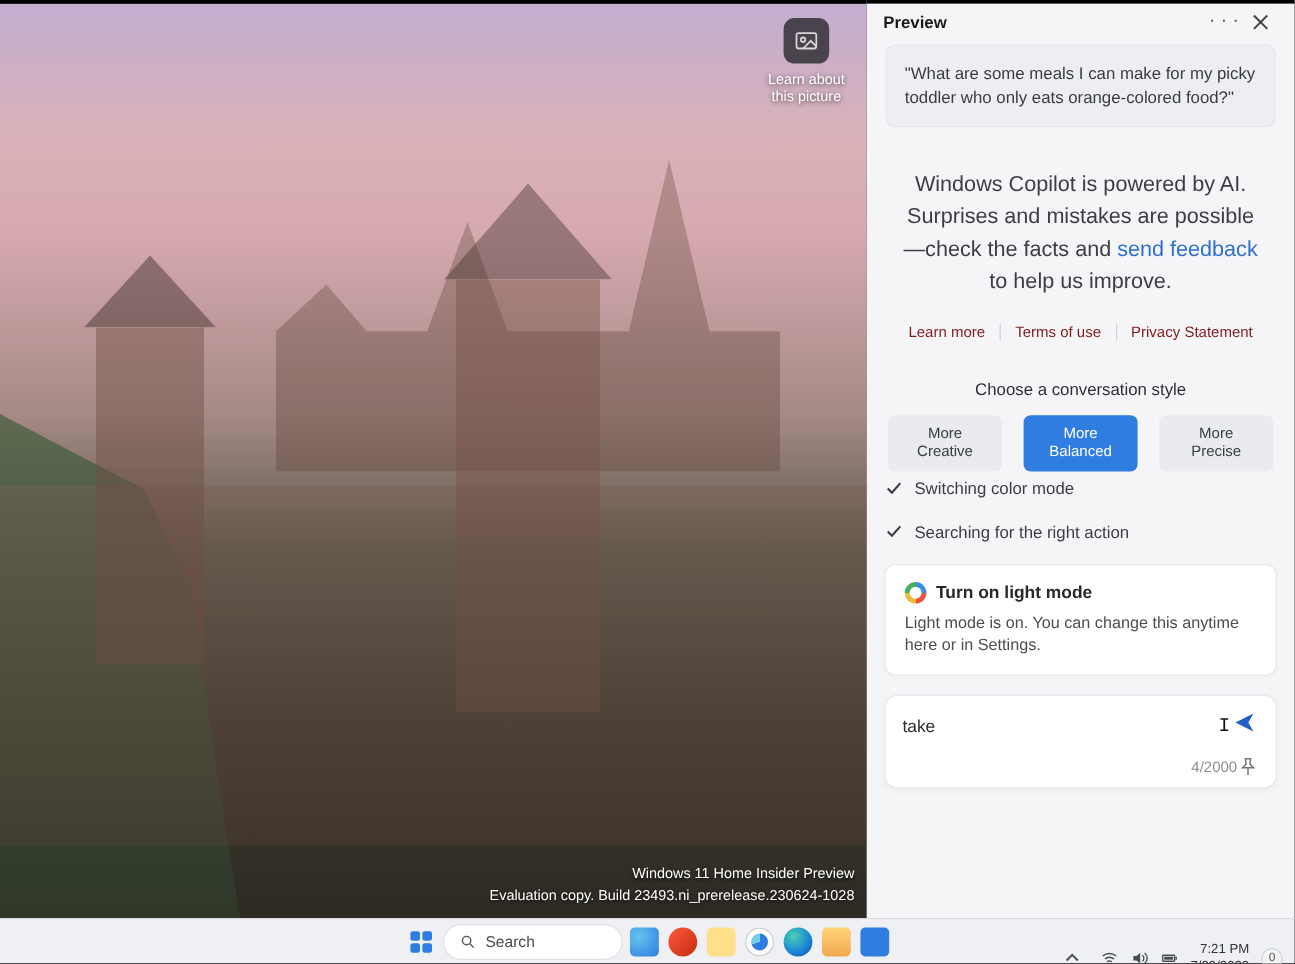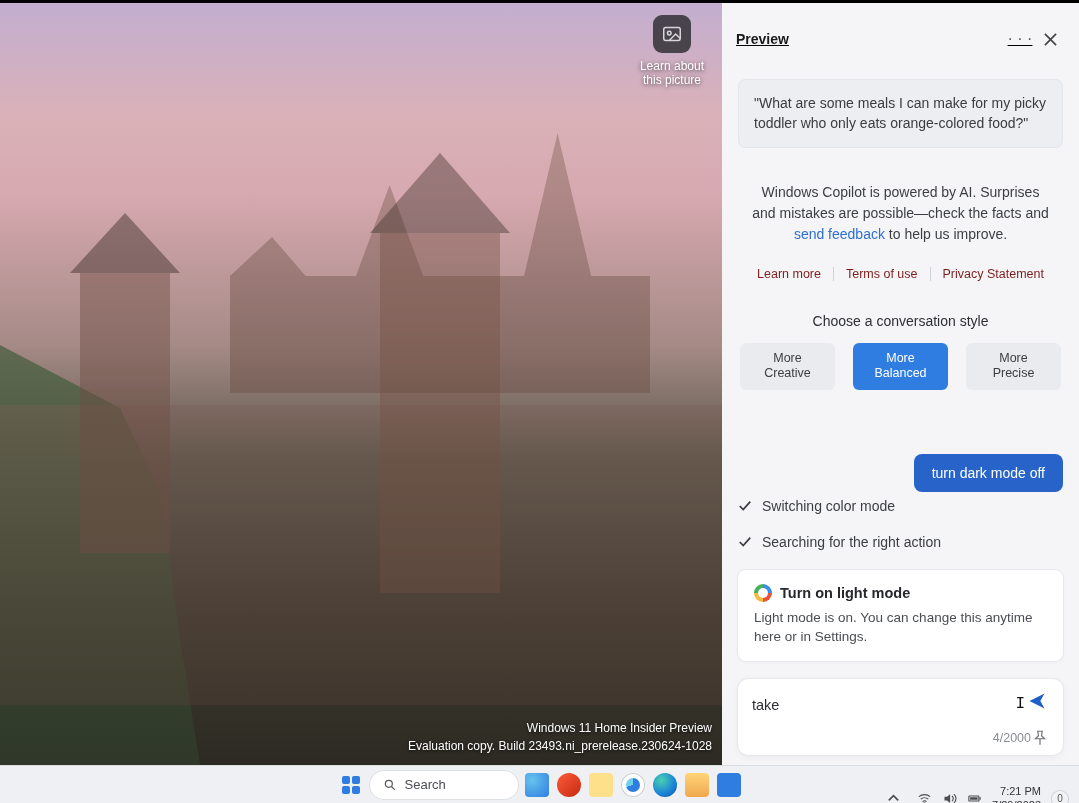--- a/index.html
+++ b/index.html
@@ -34,30 +34,30 @@
                  font-size:12px; text-shadow:0 1px 4px rgba(0,0,0,.7);}
   .learn-badge .ico { width:38px; height:38px; margin:0 auto 6px; border-radius:9px;
                       background: rgba(40,40,44,.8); display:flex; align-items:center; justify-content:center;}
   .learn-badge svg { width:22px; height:22px; stroke:#d8d8dc; fill:none; stroke-width:1.6;}
   .watermark { position:absolute; right:10px; bottom:10px; color:#fff; font-size:12px;
                text-align:right; text-shadow:0 1px 3px rgba(0,0,0,.7); line-height:1.45;}
 
   
   .pane { width:357px; background:#f5f5f7; display:flex; flex-direction:column;
           border-top:3px solid #000;}
-  .pane-head { display:flex; align-items:center; padding:21px 14px;text-decoration:underline;}
+  .pane-head { display:flex; align-items:center; padding:0 14px;}
   .pane-head h1 { font-size:14px; font-weight:600; color:#1a1a1a;}
   .spacer{flex:1;}
   .pane-head .dots, .pane-head .x { width:30px; height:30px; display:flex; align-items:center;
         justify-content:center; color:#555; border-radius:4px; cursor:pointer;}
   .pane-head .x svg{width:13px;height:13px;stroke:#444;stroke-width:1.8;}
   .pane-body { flex:1; overflow:hidden; padding: 4px 16px 0; display:flex; flex-direction:column;}
   .suggestion { background:#eceef1; border-radius:8px; padding:14px 16px; color:#3a3c40;
                 font-size:14px; line-height:1.45; box-shadow:0 0 0 1px #e4e6e9 inset;}
-  .disclaimer { margin:34px 10px 12px; font-size:14px; color:#3b3e42; text-align:center; line-height:1.5;}
+  .disclaimer { margin:34px 10px 12px; font-size:18px; color:#3b3e42; text-align:center; line-height:1.5;}
   .disclaimer a{ color:#2f6fd1; text-decoration:none;}
   .legalrow { display:flex; justify-content:center; gap:0; font-size:12.5px; margin-top:10px;}
   .legalrow a{ color:#7f1d1d; text-decoration:none; padding:0 12px;}
   .legalrow a + a { border-left:1px solid #cfd3d8; }
   .style-label{ text-align:center; font-size:14px; color:#2d2f33; margin:32px 0 14px;}
   .style-tiles{ display:flex; gap:18px; padding:0 2px;}
   .tile{ flex:1; background:#e9ebee; border-radius:6px; text-align:center; font-size:12.5px;
          line-height:1.25; padding:8px 4px; color:#3a3d41; cursor:pointer;}
   .tile.active{ background:#2f7de0; color:#fff;}
   .userbubble{ align-self:flex-end; margin-top:64px; background:#2763c8; color:#fff;
@@ -167,21 +167,20 @@
         <div class="tile active">
           <div>More</div>
             <div>Balanced</div>
         </div>
         <div class="tile">
           <div>More</div>
             <div>Precise</div>
         </div>
       </div>
 
-      <div class="userbubble">turn dark mode off</div>
 
       <div class="actionrow" style="margin-top:6px">
         <svg viewBox="0 0 16 16">
             <path d="M2 8l4 4 8-9"></path>
           </svg>
         <span>Switching color mode</span>
       </div>
       <div class="actionrow">
         <svg viewBox="0 0 16 16">
             <path d="M2 8l4 4 8-9"></path>

